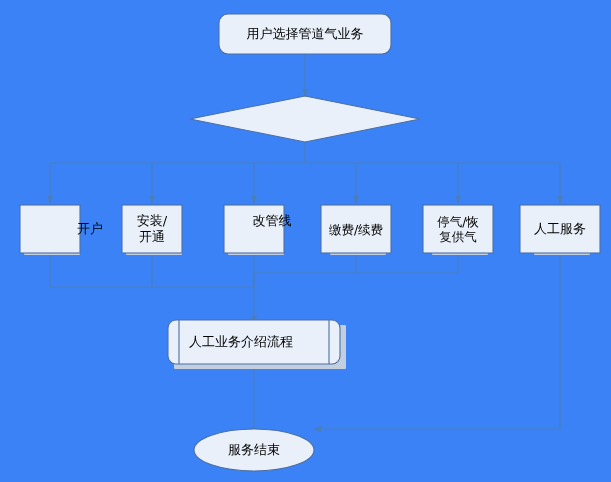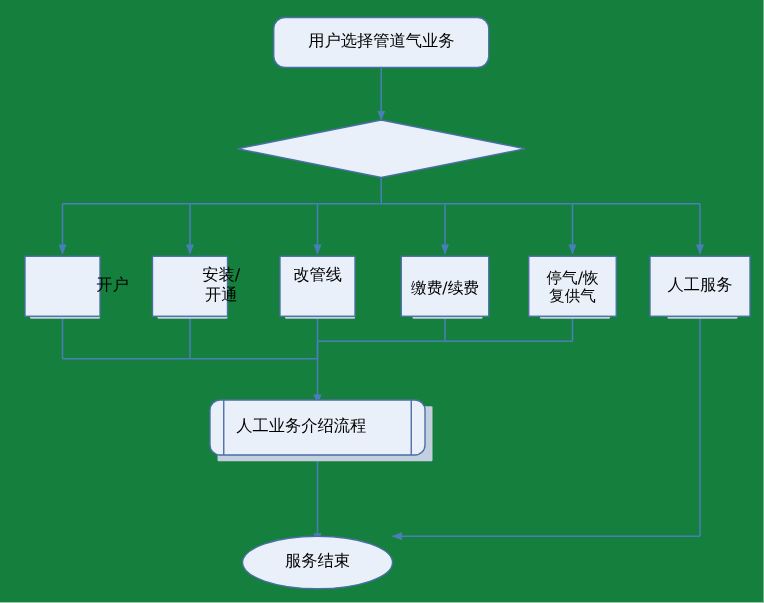--- a/index.html
+++ b/index.html
@@ -7,21 +7,21 @@
     padding: 0;
     background: #ffffff;
   }
   body {
     font-family: "DejaVu Sans", "Liberation Sans", sans-serif;
   }
   #canvas {
     position: relative;
     width: 611px;
     height: 482px;
-    background: #15803d;
+    background: #3b82f6;
     overflow: hidden;
   }
   svg.layer {
     position: absolute;
     left: 0;
     top: 0;
     width: 611px;
     height: 482px;
   }
   .node-label {
@@ -118,24 +118,24 @@
       <ellipse cx="254" cy="450" rx="60" ry="21" fill="#eaf0fa" stroke="#4a6fa5" stroke-width="1.1"></ellipse>
 
     </g>
   </svg>
 
   <div class="node-label" style="left:219px; top:14px; width:172px; height:40px;">用户选择管道气业务</div>
 
 
   <div class="node-label" style="left:20px; top:205px; width:60px; height:48px;padding-left:40px;">开户</div>
 
-  <div class="node-label" style="left:122px; top:205px; width:60px; height:48px;margin-left:25px;">安装/
+  <div class="node-label" style="left:122px; top:205px; width:60px; height:48px;">安装/
 开通</div>
 
-  <div class="node-label" style="left:224px; top:205px; width:60px; height:31px;">改管线</div>
+  <div class="node-label" style="left:224px; top:205px; width:60px; height:31px;padding-left:18px;">改管线</div>
 
   <div class="node-label small" style="left:423px; top:205px; width:70px; height:48px;">停气/恢
 复供气</div>
 
   <div class="node-label small" style="left:321px; top:205px; width:70px; height:48px;">缴费/续费</div>
 
   <div class="node-label" style="left:520px; top:205px; width:80px; height:48px;">人工服务</div>
 
   <div class="node-label" style="left:179px; top:320px; width:124px; height:44px;">人工业务介绍流程</div>
 

